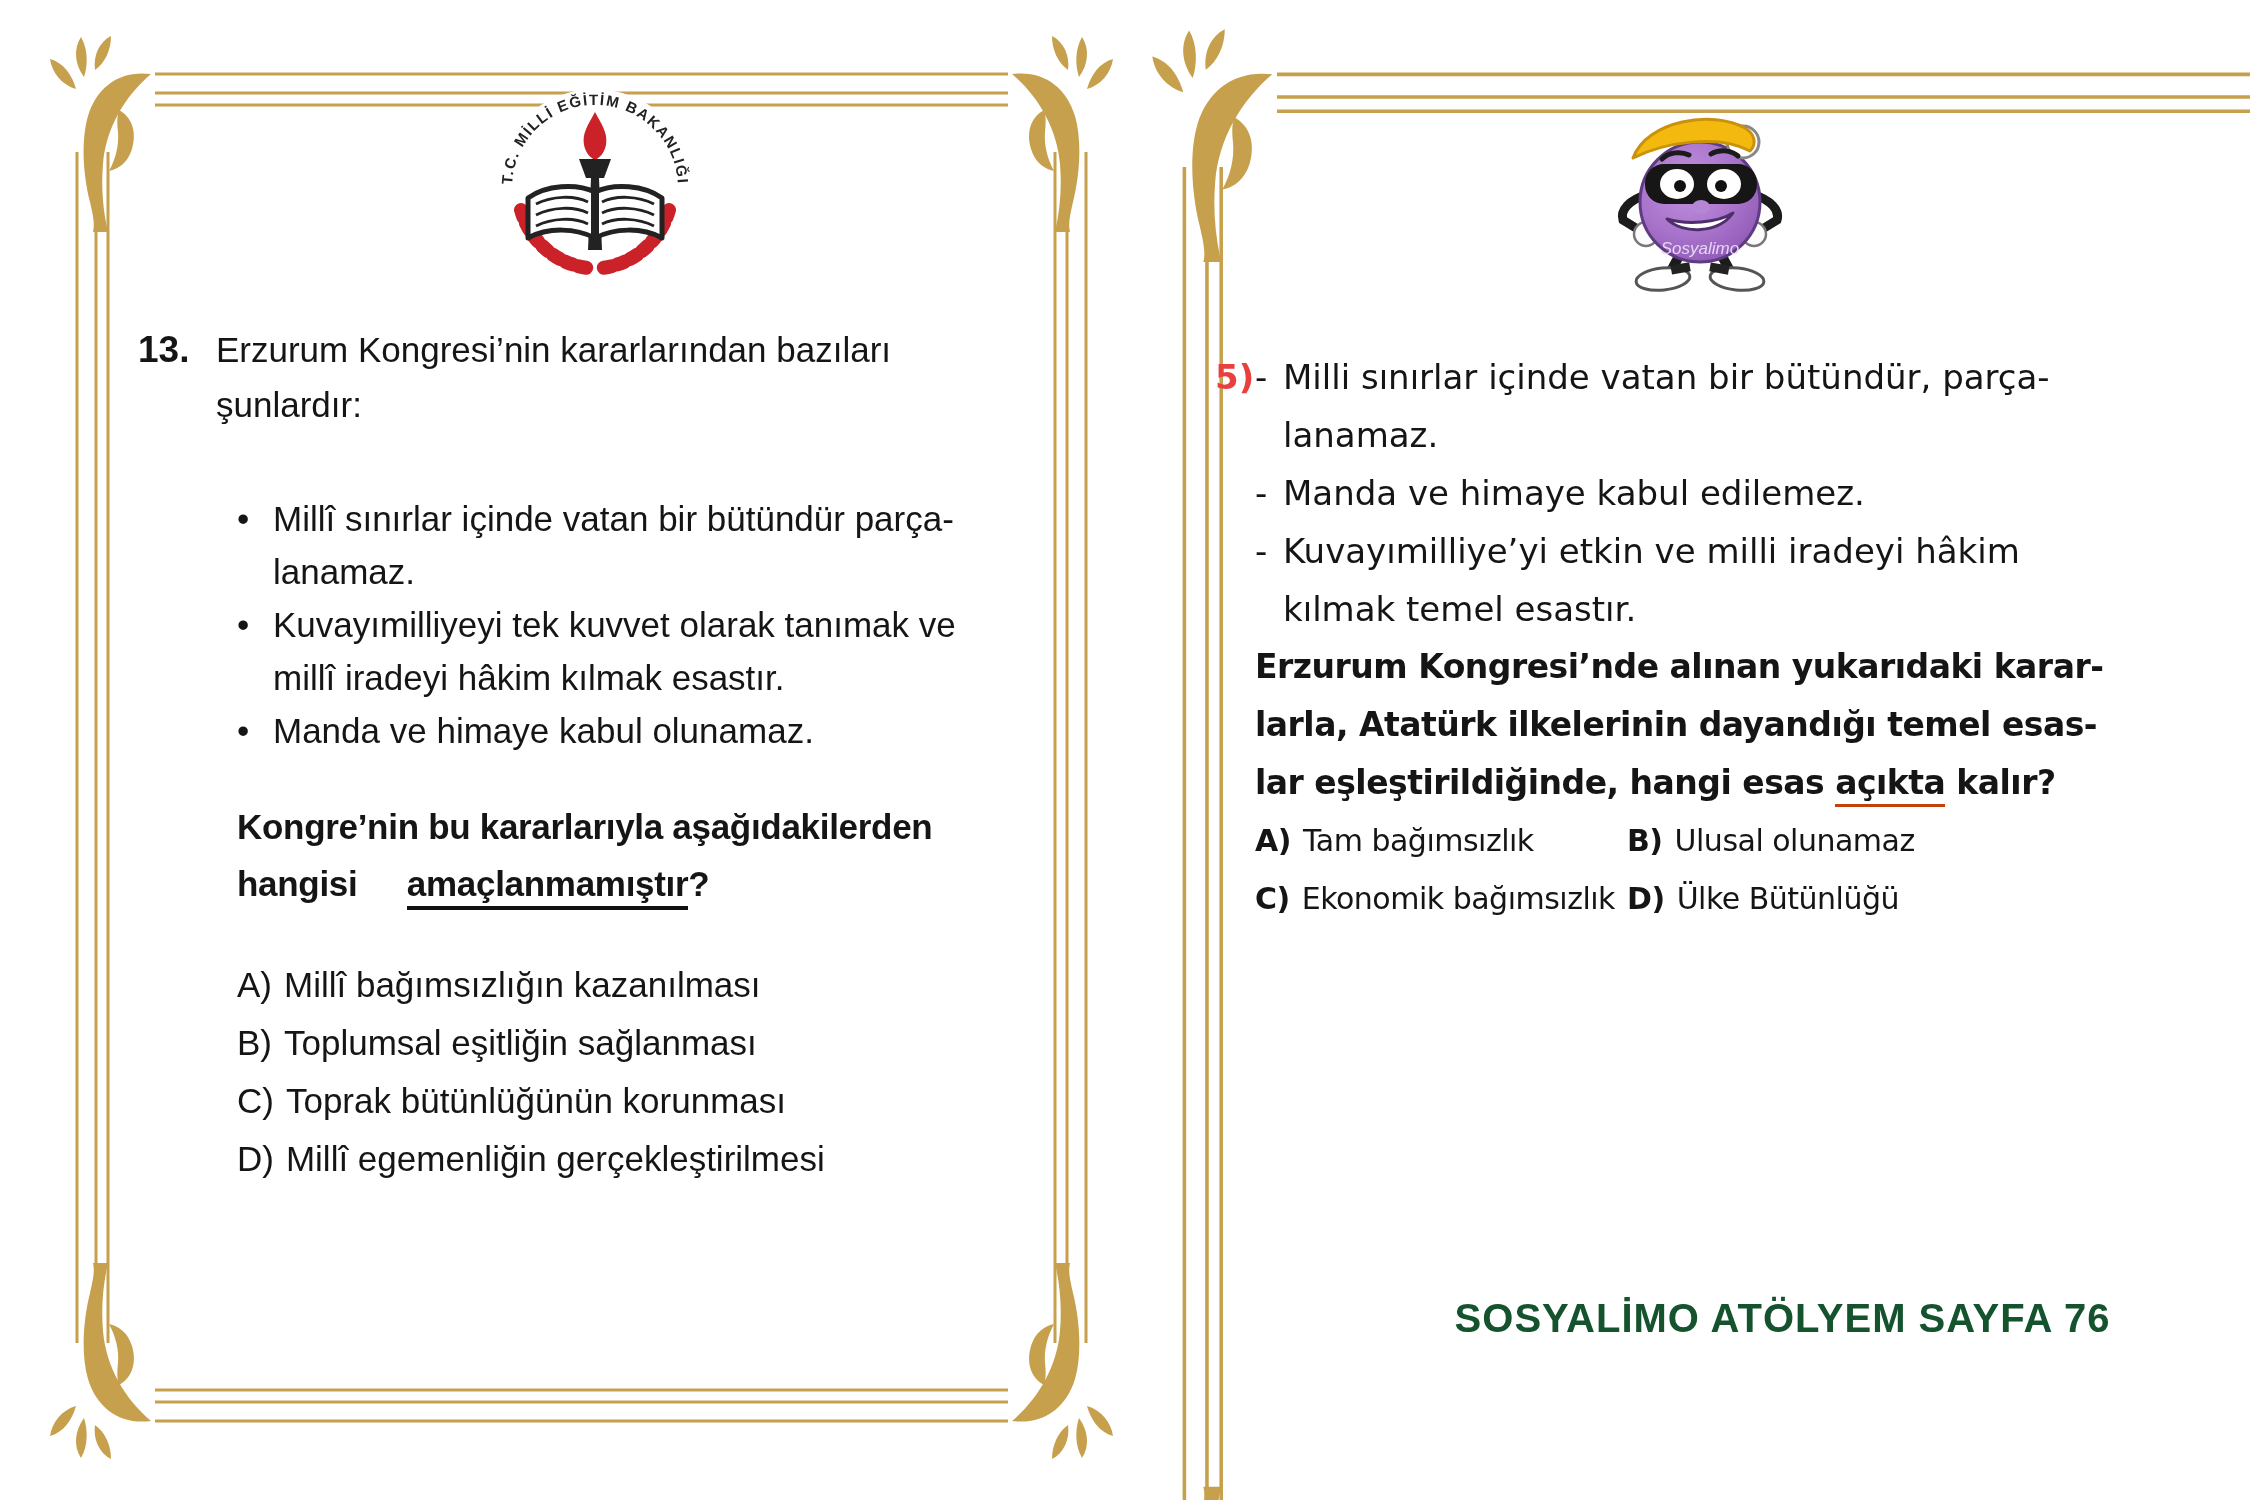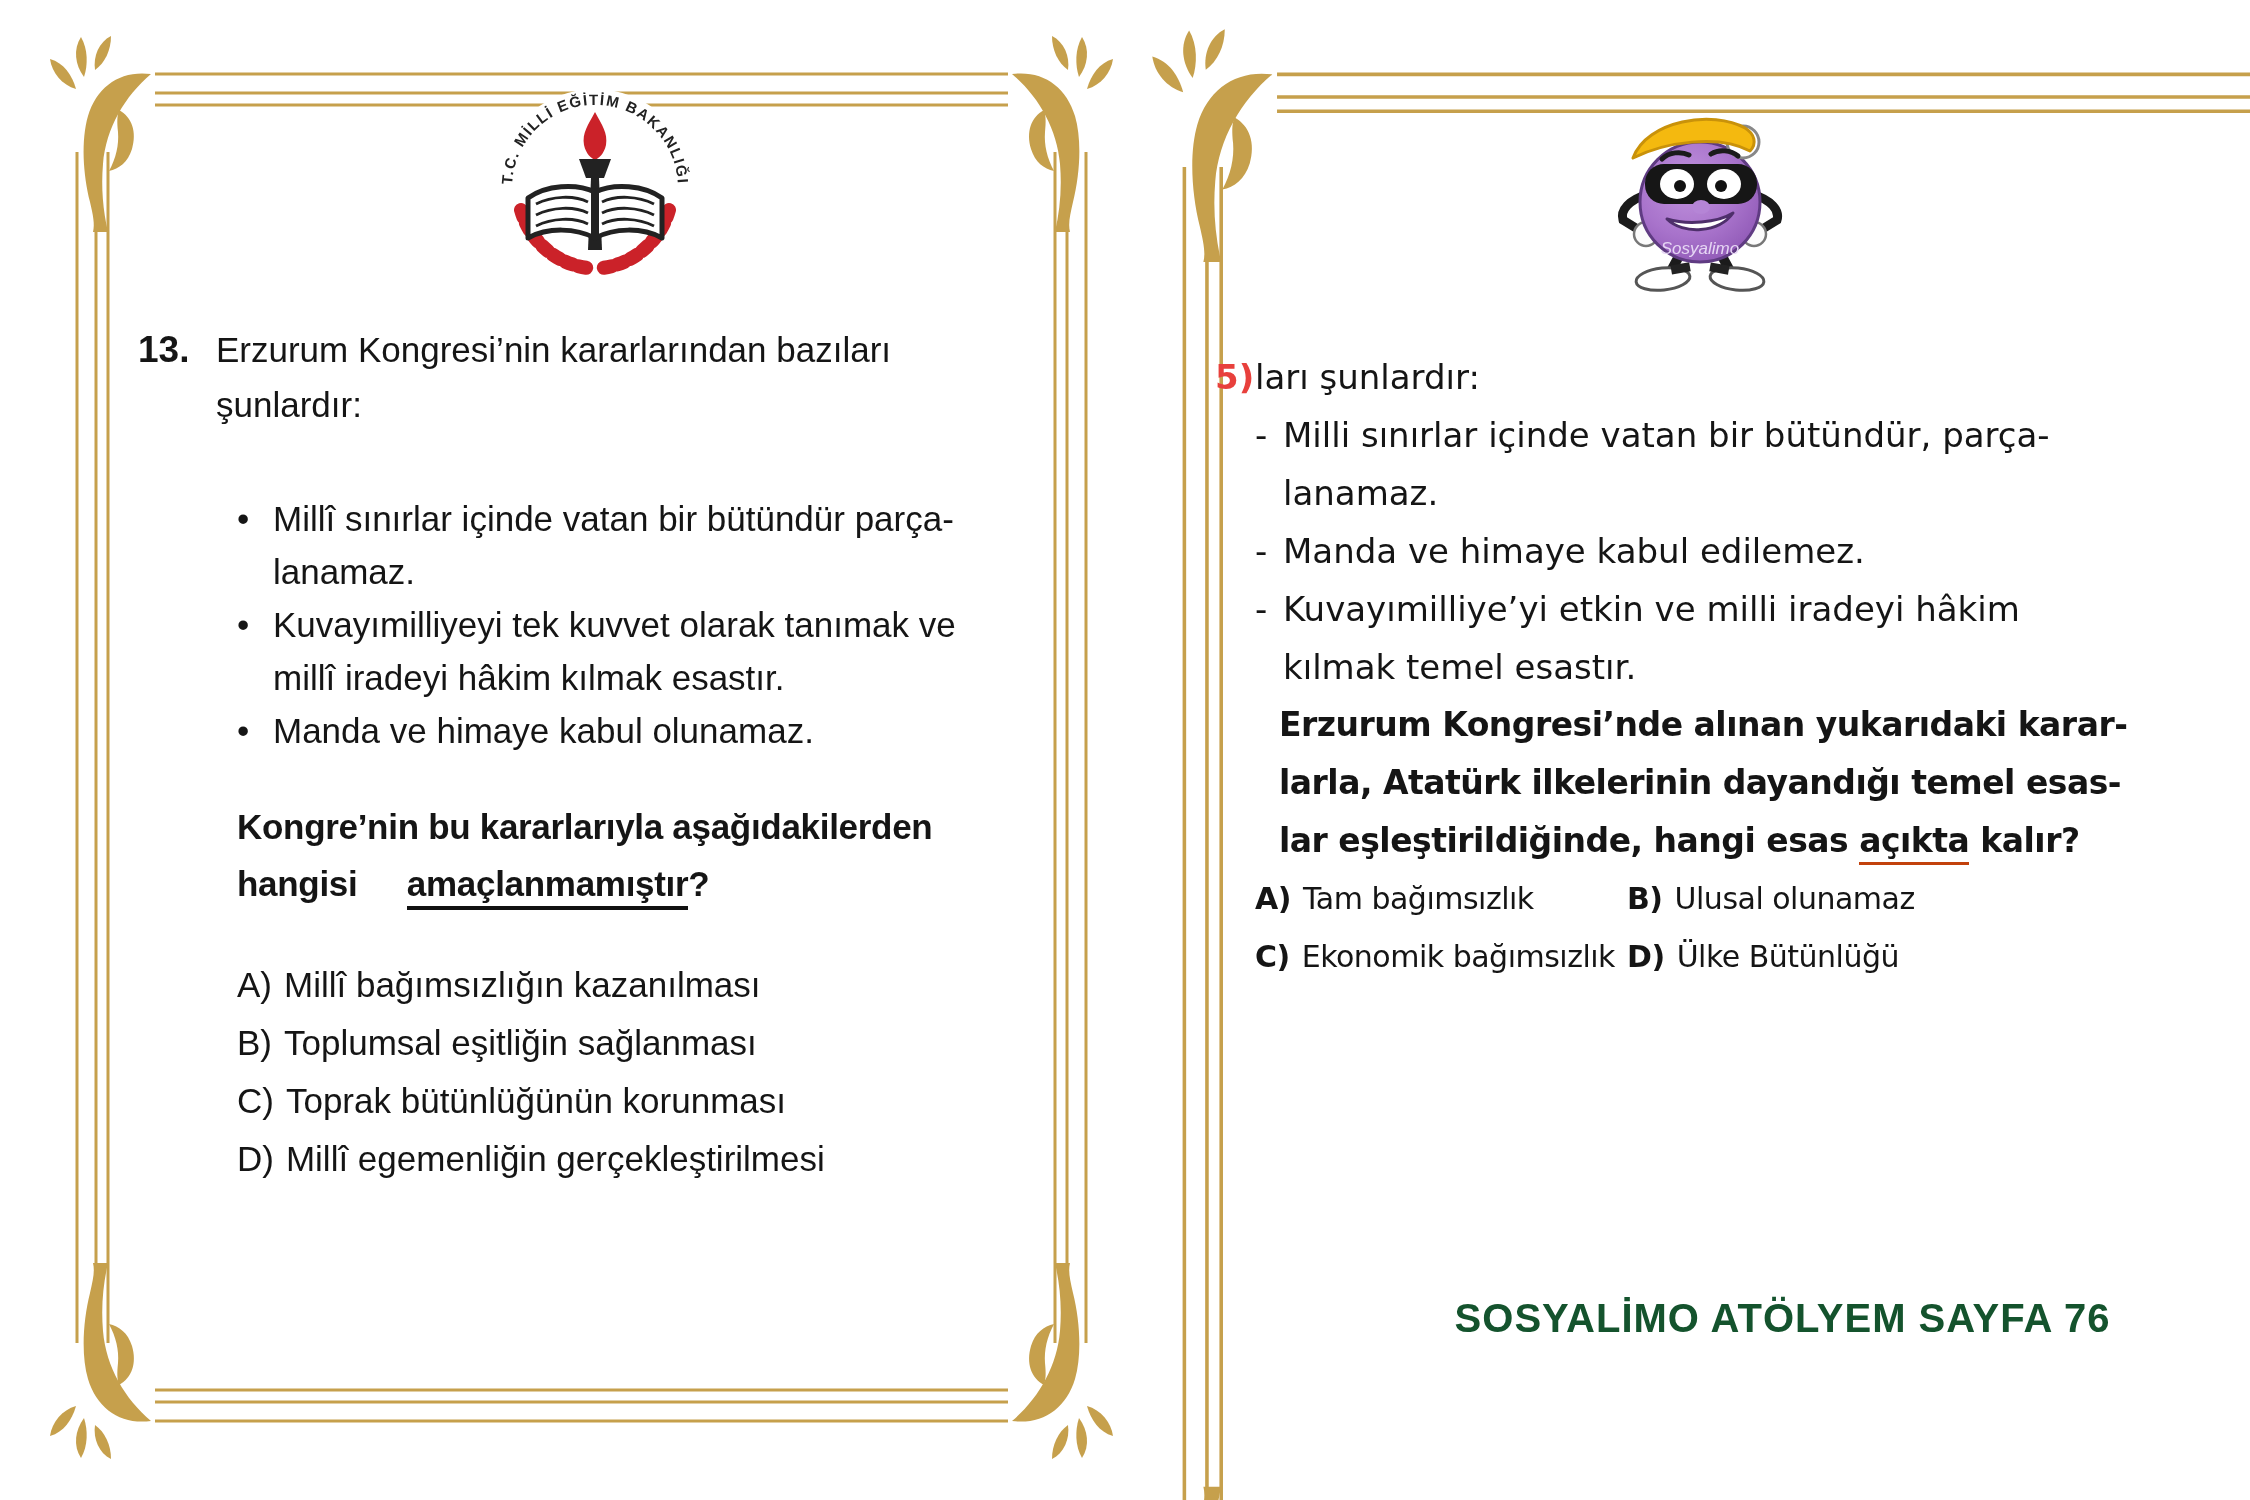--- a/index.html
+++ b/index.html
@@ -28,21 +28,21 @@
   .l-opt .k { margin-right:12px; }
 
   
   .r-col  { font-family:"DejaVu Sans", sans-serif; }
   .r-num  { width:40px; font-family:"DejaVu Sans", sans-serif; font-size:34px; line-height:58px;
             font-weight:bold; color:#E8403C; }
   .r-line { font-size:34px; line-height:58px; white-space:nowrap; }
   .r-item { display:flex; }
   .r-item .dash { width:28px; font-size:34px; line-height:58px; }
   .r-cont { padding-left:28px; }
-  .r-bold { font-size:33px; line-height:58px; font-weight:bold; letter-spacing:-0.5px; white-space:nowrap;margin-left:24px; }
+  .r-bold { font-size:33px; line-height:58px; font-weight:bold; letter-spacing:-0.5px; white-space:nowrap; }
   .r-ul   { border-bottom:3px solid #c2410c; padding-bottom:2px; }
   .r-optrow { display:flex; font-size:30px; line-height:58px; letter-spacing:-0.5px; white-space:nowrap; }
   .r-optcell { display:flex; }
   .r-optcell.c1 { width:372px; }
   .r-opt-k { font-weight:bold; margin-right:12px; }
 
   .footer {
     position:absolute; left:0; right:0; top:1224px; text-align:center;
     font-size:40px; font-weight:bold; letter-spacing:1px; color:#14532d;
     font-family:"Liberation Sans", sans-serif; white-space:nowrap;
@@ -202,21 +202,20 @@
       <circle cx="73" cy="84" r="6" fill="#111"></circle>
       <circle cx="114" cy="84" r="6" fill="#111"></circle>
       <ellipse cx="94" cy="105" rx="9" ry="7" fill="#B585D6"></ellipse>
       <path d="M60,117 C76,133 112,131 126,111 C110,121 80,123 60,117 Z" fill="#ffffff" stroke="#4E2F6B" stroke-width="3" stroke-linejoin="round"></path>
       <text x="93" y="152" text-anchor="middle" font-size="17" font-style="italic" fill="#E6D6F4">Sosyalimo</text>
     </svg>
 
     <div class="abs" style="left:33px; top:276px; display:flex;">
       <div class="r-num">5)</div>
       <div class="r-col">
-        <div class="r-line">ları şunlardır:</div>
 
         <div class="r-item">
           <span class="dash">-</span>
           <div class="r-line">Milli sınırlar içinde vatan bir bütündür, parça-</div>
         </div>
         <div class="r-line r-cont">lanamaz.</div>
 
         <div class="r-item">
           <span class="dash">-</span>
           <div class="r-line">Manda ve himaye kabul edilemez.</div>

